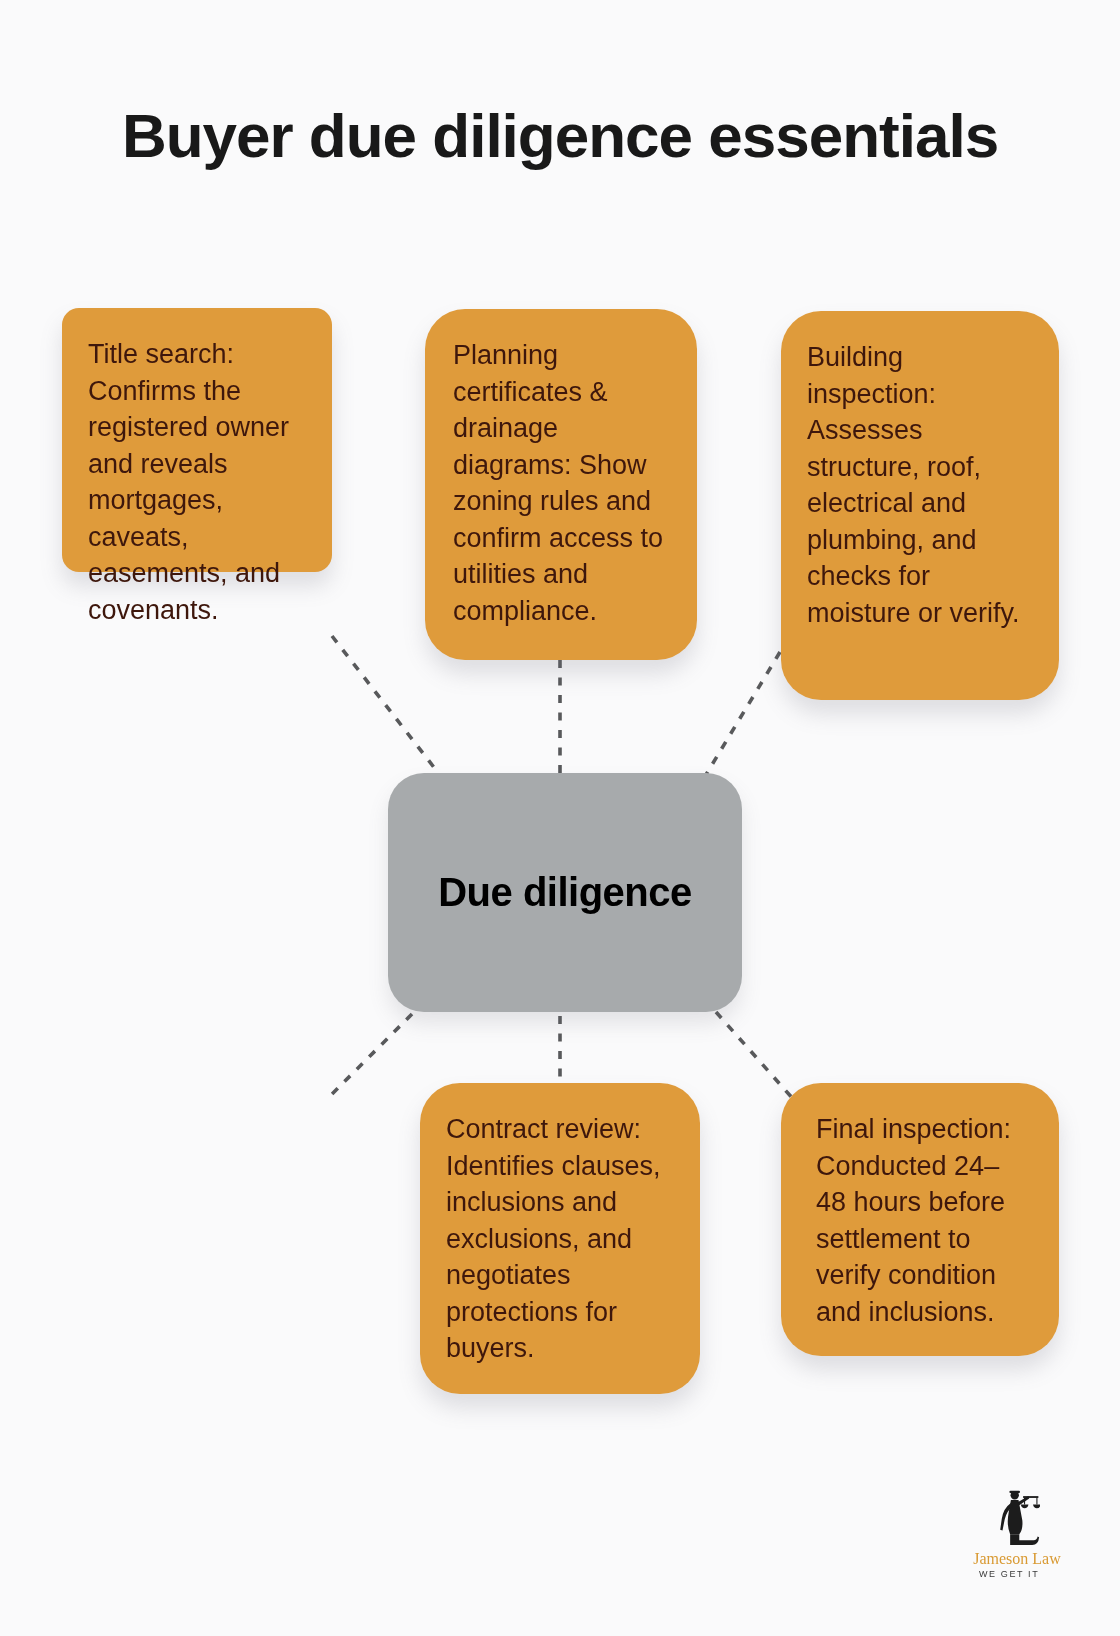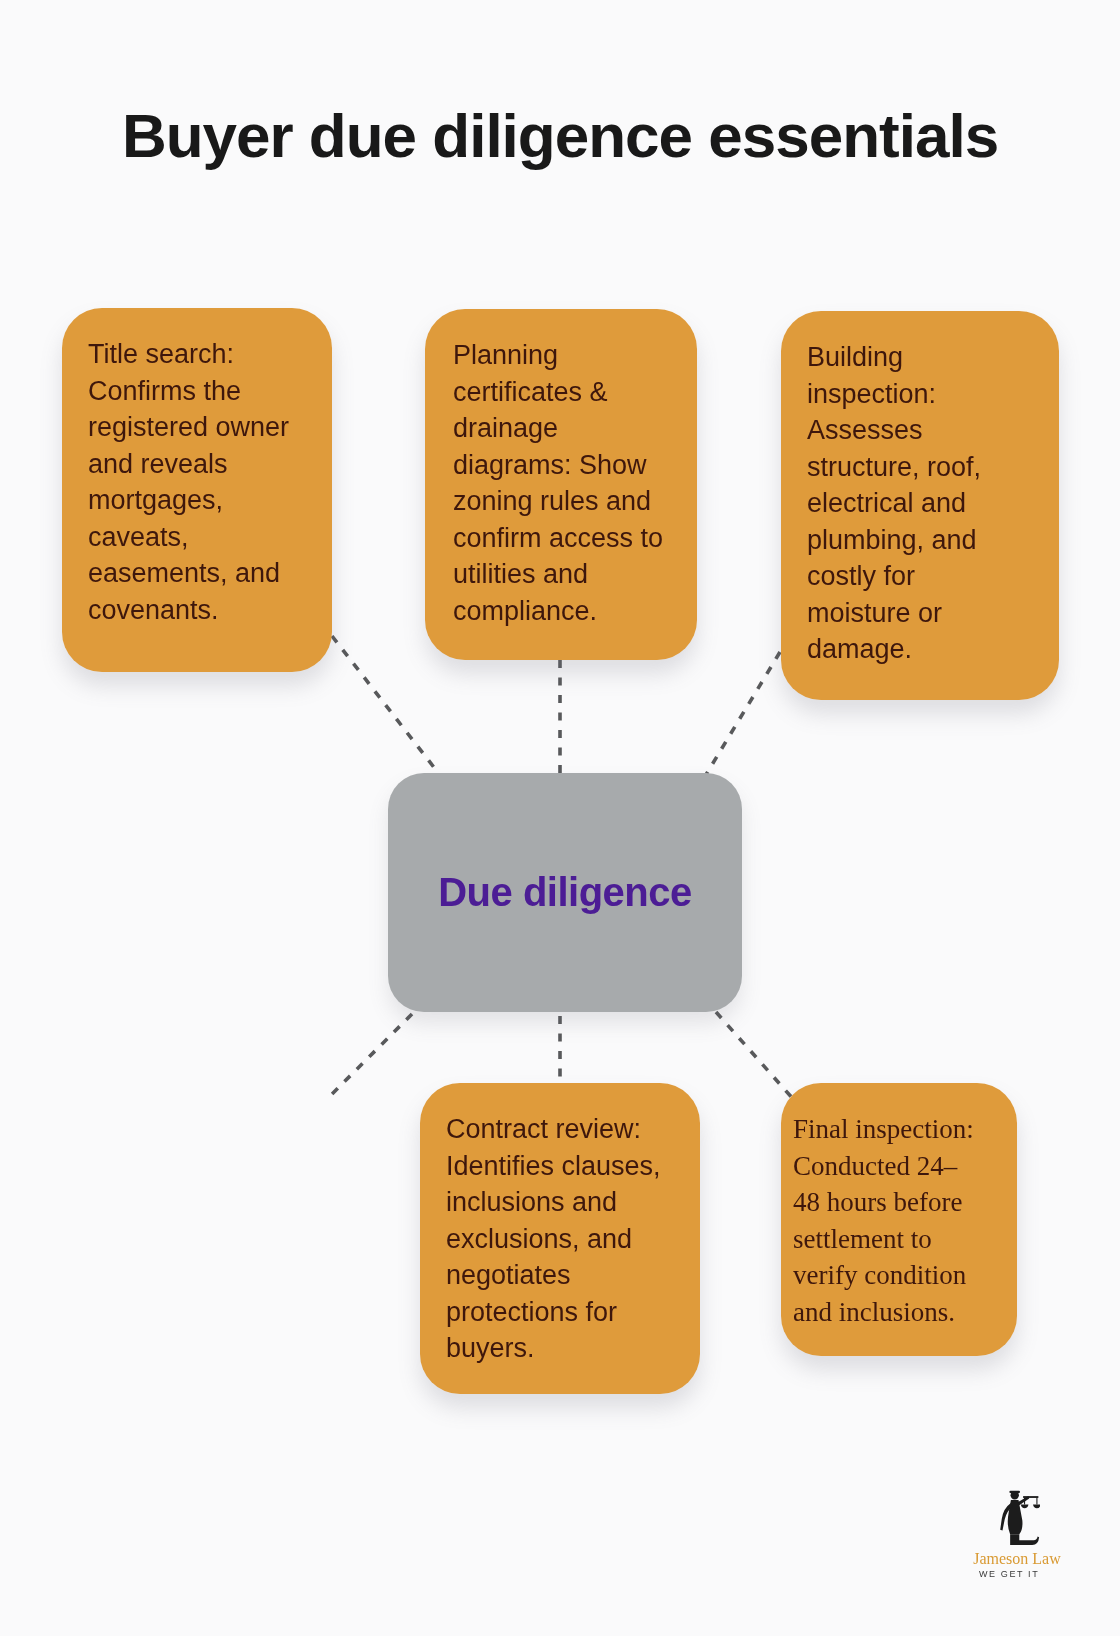--- a/index.html
+++ b/index.html
@@ -33,39 +33,39 @@
     position:absolute;
     z-index:1;
     background:#df9b3b;
     border-radius:40px;
     box-shadow:0 14px 22px rgba(110,110,125,0.20);
     color:#3e170c;
     font-size:27px;
     line-height:36.5px;
     box-sizing:border-box;
   }
-  .card-1{left:62px;top:308px;width:270px;height:364px;padding:28px 40px 0 26px;}
+  .card-1{left:62px;top:308px;width:270px;height:264px;padding:28px 40px 0 26px;border-radius:17px;}
   .card-2{left:425px;top:309px;width:272px;height:351px;padding:28px 20px 15px 28px;}
   .card-3{left:781px;top:311px;width:278px;height:389px;padding:28px 36px 0 26px;}
   .card-4{left:62px;top:1083px;width:270px;height:237px;padding:28px 22px 0 26px;}
   .card-5{left:420px;top:1083px;width:280px;height:311px;padding:28px 22px 0 26px;}
-  .card-6{left:781px;top:1083px;width:236px;height:273px;padding:28px 34px 0 12px;font-family:Liberation Serif, serif;}
+  .card-6{left:781px;top:1083px;width:278px;height:273px;padding:28px 34px 0 35px;}
   .center-node{
     position:absolute;
     z-index:1;
     left:388px;top:773px;width:354px;height:239px;
     background:#a7aaac;
     border-radius:36px;
     box-shadow:0 12px 20px rgba(110,110,125,0.16);
     display:flex;align-items:center;justify-content:center;
   }
   .center-node .label{
     font-size:40px;
     font-weight:700;
-    color:#4c1d95;
+    color:#000000;
     letter-spacing:-0.5px;
     text-align:center;
   }
   .brand{
     position:absolute;
     z-index:1;
     left:972px;top:1490px;width:90px;
     text-align:center;
   }
   .brand .mark{display:block;margin:0 auto 2px auto;}
@@ -96,21 +96,21 @@
     <line x1="332" y1="636" x2="450" y2="788"></line>
     <line x1="560" y1="660" x2="560" y2="775"></line>
     <line x1="780" y1="652" x2="704" y2="778"></line>
     <line x1="412" y1="1014" x2="328" y2="1098"></line>
     <line x1="560" y1="1016" x2="560" y2="1078"></line>
     <line x1="716" y1="1012" x2="794" y2="1100"></line>
   </svg>
 
   <div class="card card-1">Title search: Confirms the registered owner and reveals mortgages, caveats, easements, and covenants.</div>
   <div class="card card-2">Planning certificates &amp; drainage diagrams: Show zoning rules and confirm access to utilities and compliance.</div>
-  <div class="card card-3">Building inspection: Assesses structure, roof, electrical and plumbing, and costly for moisture or damage.</div>
+  <div class="card card-3">Building inspection: Assesses structure, roof, electrical and plumbing, and checks for moisture or verify.</div>
   <div class="card card-5">Contract review: Identifies clauses, inclusions and exclusions, and negotiates protections for buyers.</div>
   <div class="card card-6">Final inspection: Conducted 24–48 hours before settlement to verify condition and inclusions.</div>
 
   <div class="center-node">
     <span class="label">Due diligence</span>
   </div>
 
   <div class="brand">
     <svg class="mark" width="46" height="58" viewBox="0 0 60 76" fill="#1c1c1c">
 

